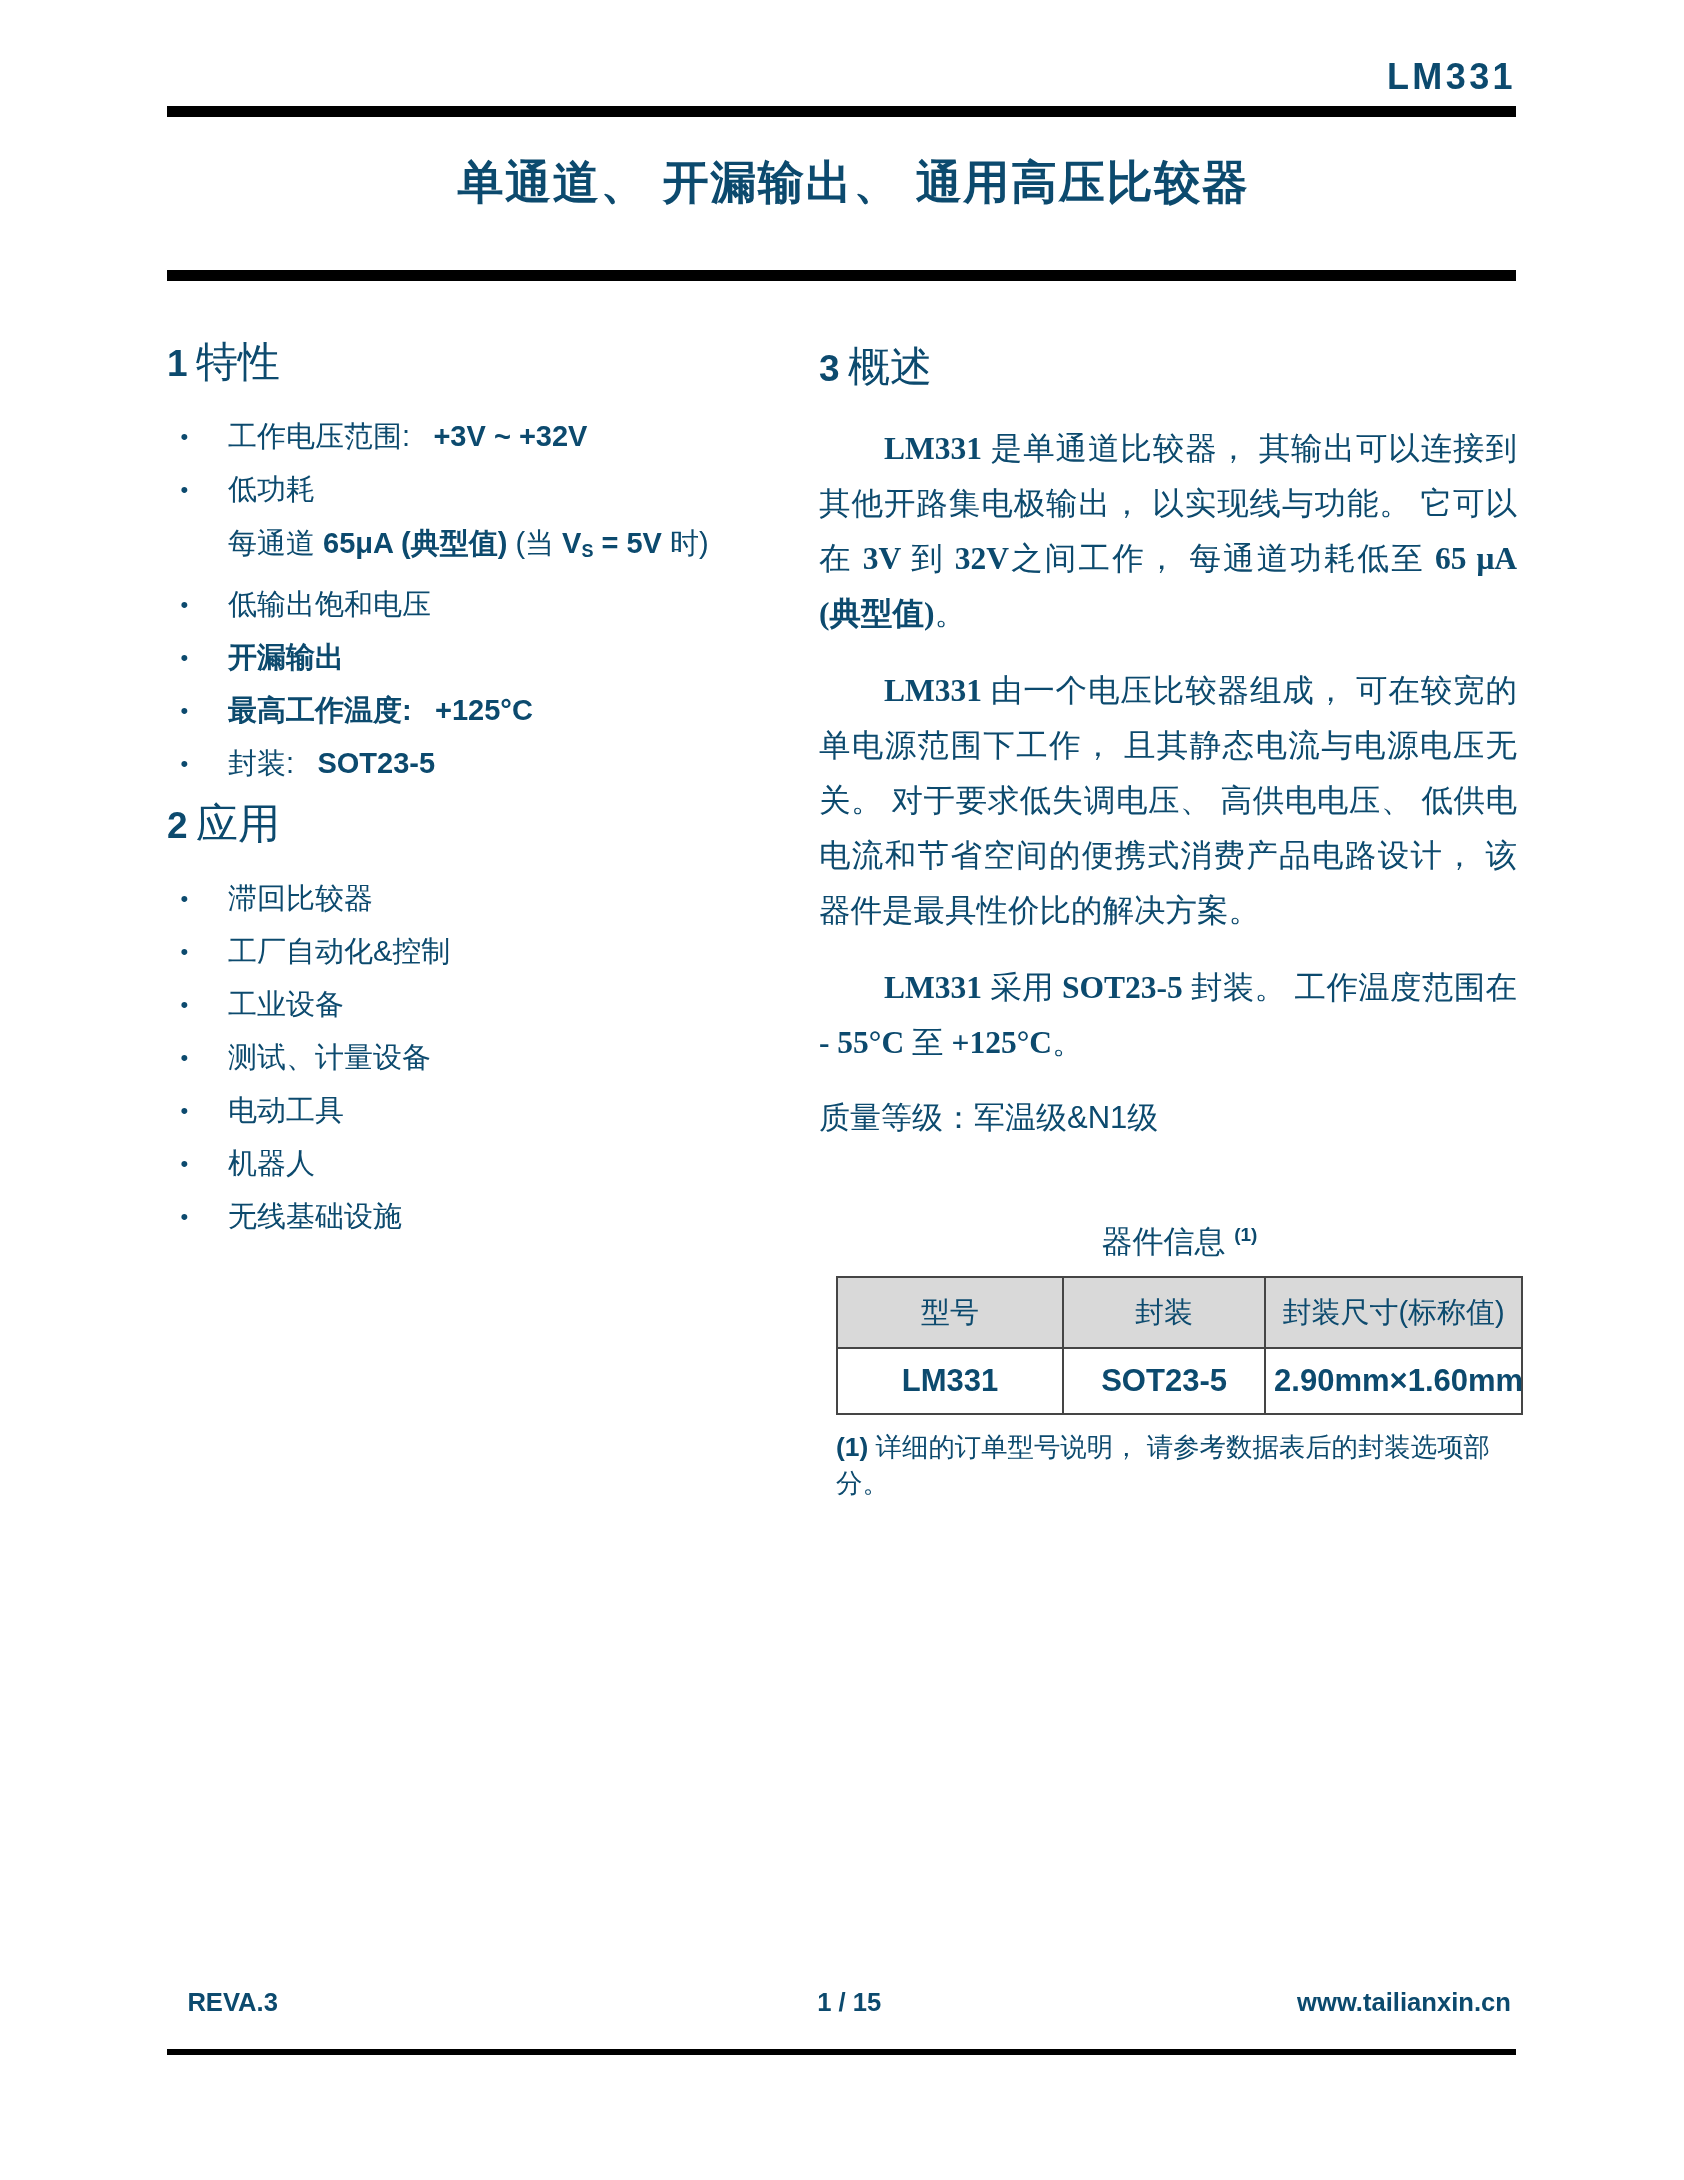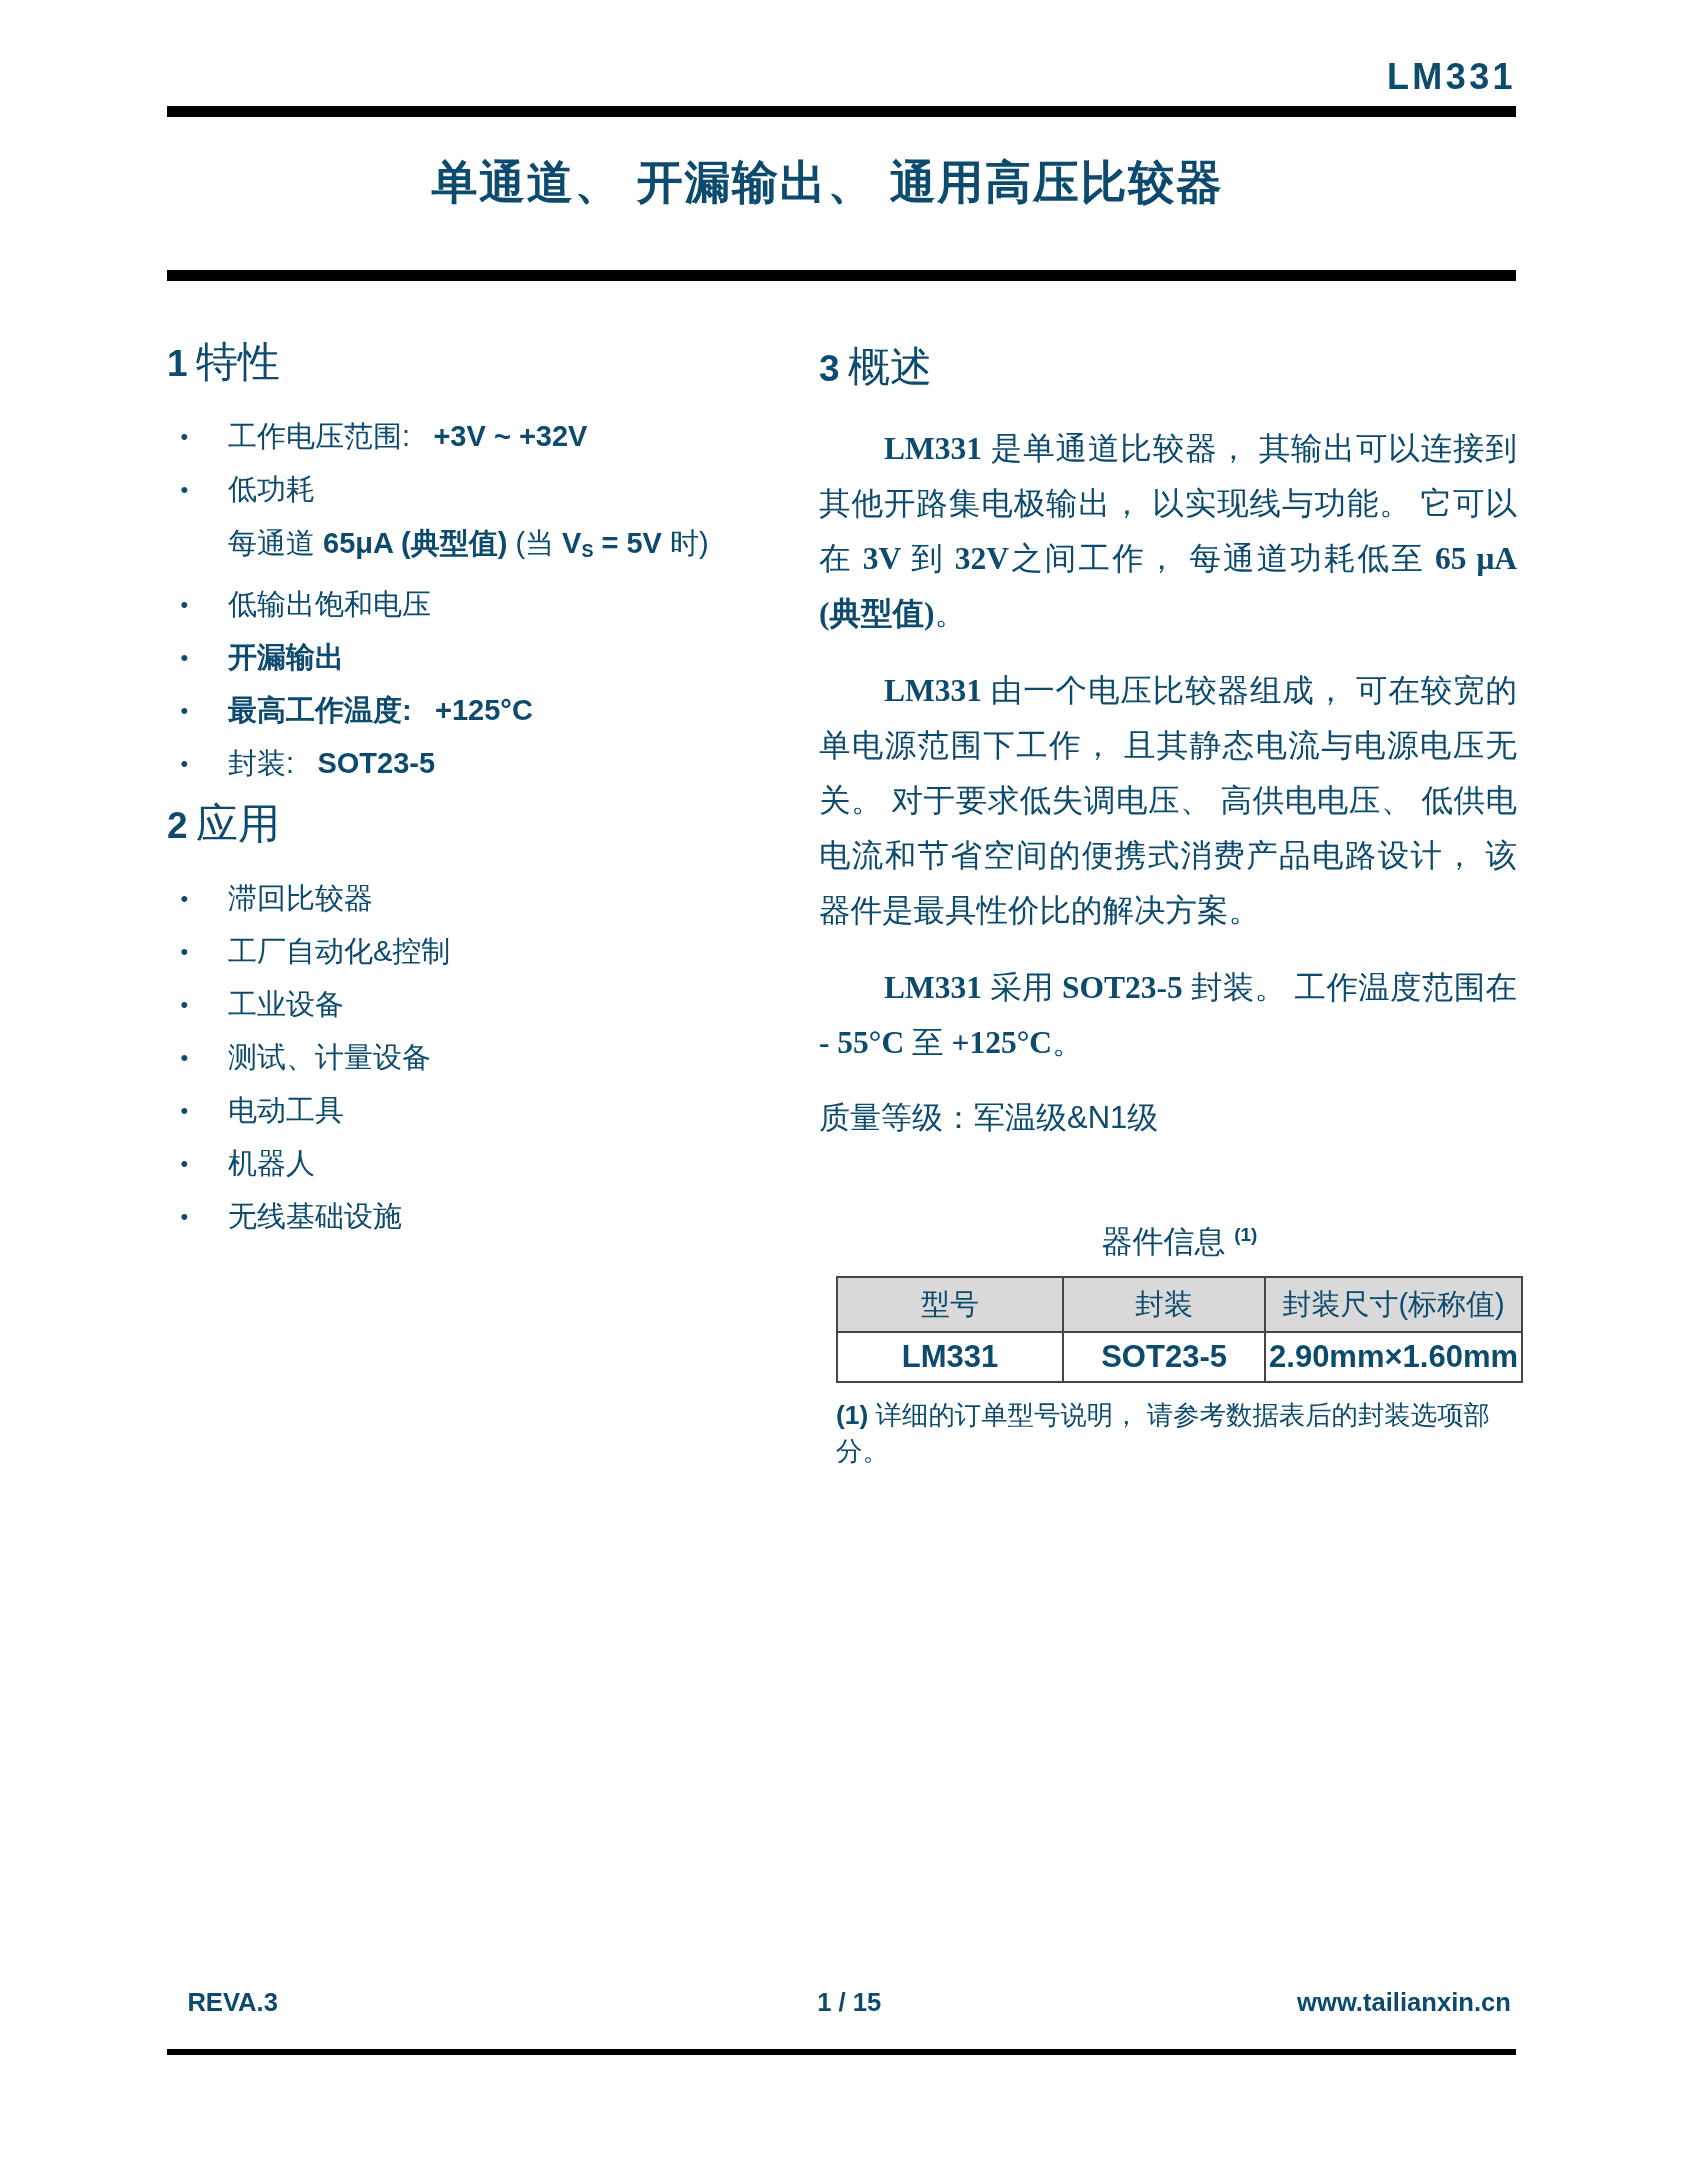--- a/index.html
+++ b/index.html
@@ -8,21 +8,21 @@
     font-family:"Liberation Sans", sans-serif; color:#0c4a6e; overflow:hidden;
   }
   
   .part-number {
     position:absolute; top:56px; right:169px;
     font-size:36px; font-weight:bold; letter-spacing:3.4px;
   }
   .rule { position:absolute; left:167px; width:1349px; background:#000; }
   .rule-top { top:106px; height:11px; }
   .doc-title {
-    position:absolute; top:152px; left:153px; width:1349px;
+    position:absolute; top:152px; left:179px; width:1349px;
     text-align:center; font-size:46px; font-weight:600; letter-spacing:1.7px;
   }
   .rule-title { top:270px; height:11px; }
   
   .col-left  { position:absolute; left:167px; top:334px; width:647px; }
   .col-right { position:absolute; left:819px; top:339px; width:698px; }
   h2.section { margin:0 0 25.6px 0; font-size:42px; font-weight:normal; display:flex; align-items:baseline; }
   h2.section .sec-num { font-weight:bold; font-size:37px; margin-right:8.5px; }
   
   ul.blist { list-style:none; margin:0; padding:0; }
@@ -38,21 +38,21 @@
     margin:0 0 22px 0; font-size:31.5px; line-height:55px;
     text-align:justify; text-indent:65px;font-family:Liberation Serif, serif;
   }
   .quality-line { margin:5.1px 0 0 0; font-size:31px; line-height:51px; }
   
   .device-info { margin-top:78px; margin-left:17px; width:687px; }
   .tbl-caption { text-align:center; font-size:31px; margin-bottom:13.6px; }
   .tbl-caption sup { font-size:19px; font-weight:bold; }
   table.info { border-collapse:collapse; width:100%; table-layout:fixed; }
   table.info th, table.info td {
-    border:2.6px solid #454545; text-align:center; padding:0;
+    border:2.6px solid #454545; text-align:center; padding:8px;
   }
   table.info th { background:#d9d9d9; font-weight:normal; font-size:29px; height:53px; }
   table.info td { font-weight:bold; font-size:31px; height:48px; }
   col.c1 { width:33%; } col.c2 { width:29.5%; } col.c3 { width:37.5%; }
   .footnote { margin-top:13.6px; font-size:26.4px; line-height:36px; }
   .footnote .fn-marker { font-weight:bold; }
   
   .rule-bottom { top:2049px; height:6px; }
   .footer-row {
     position:absolute; left:167px; width:1349px; top:1988px;

